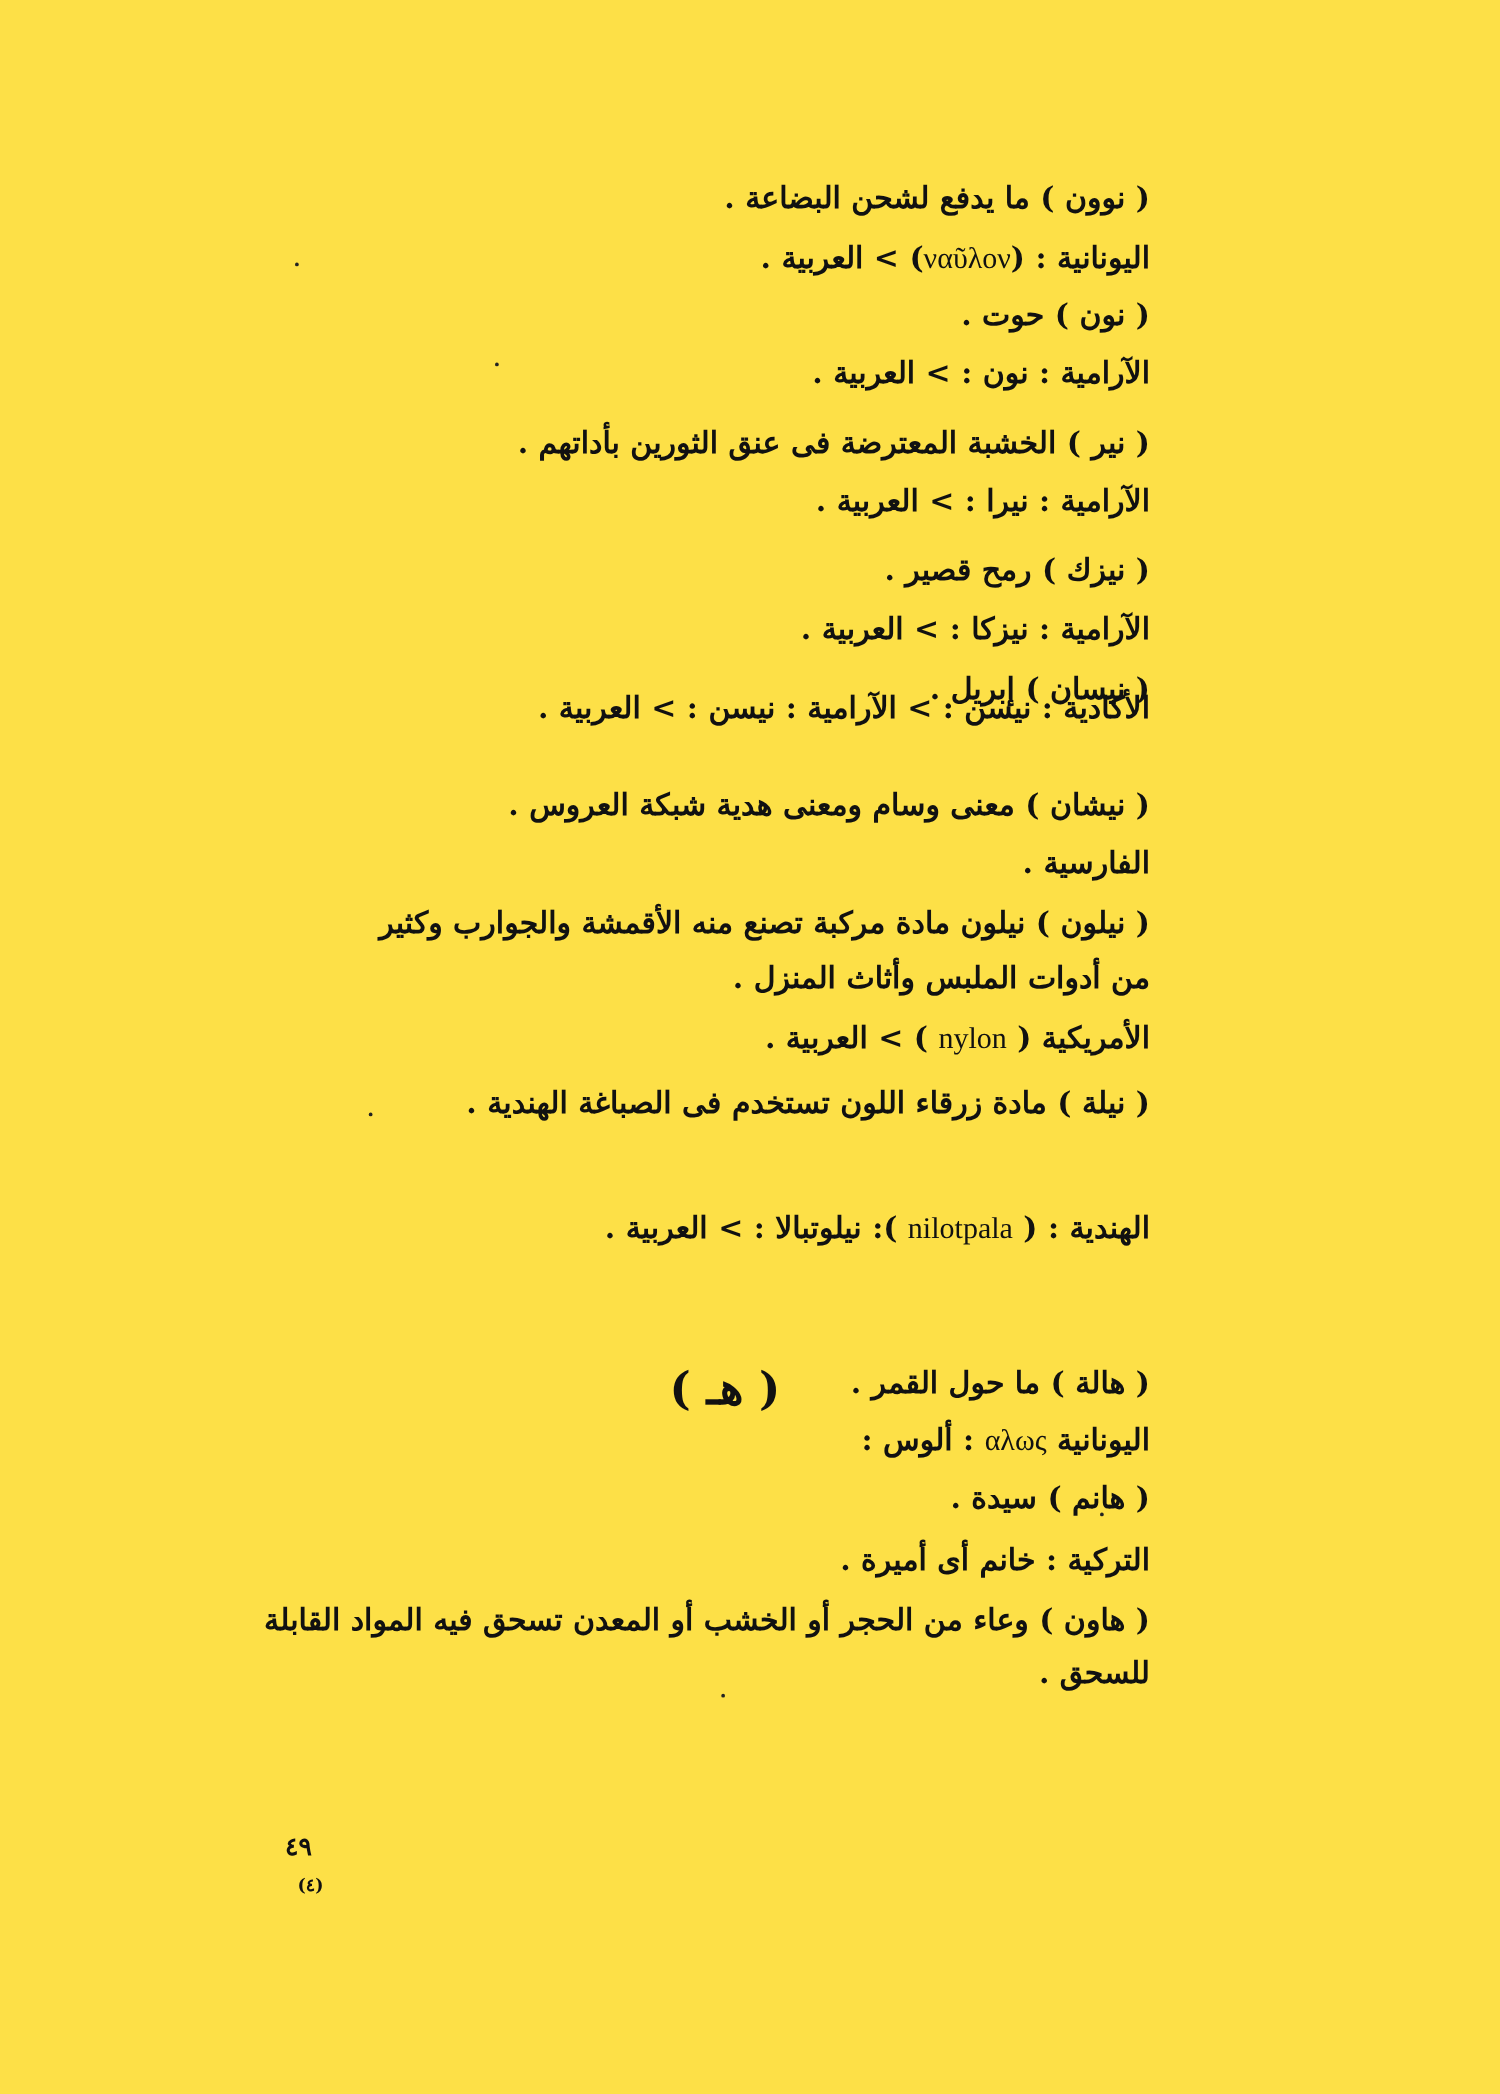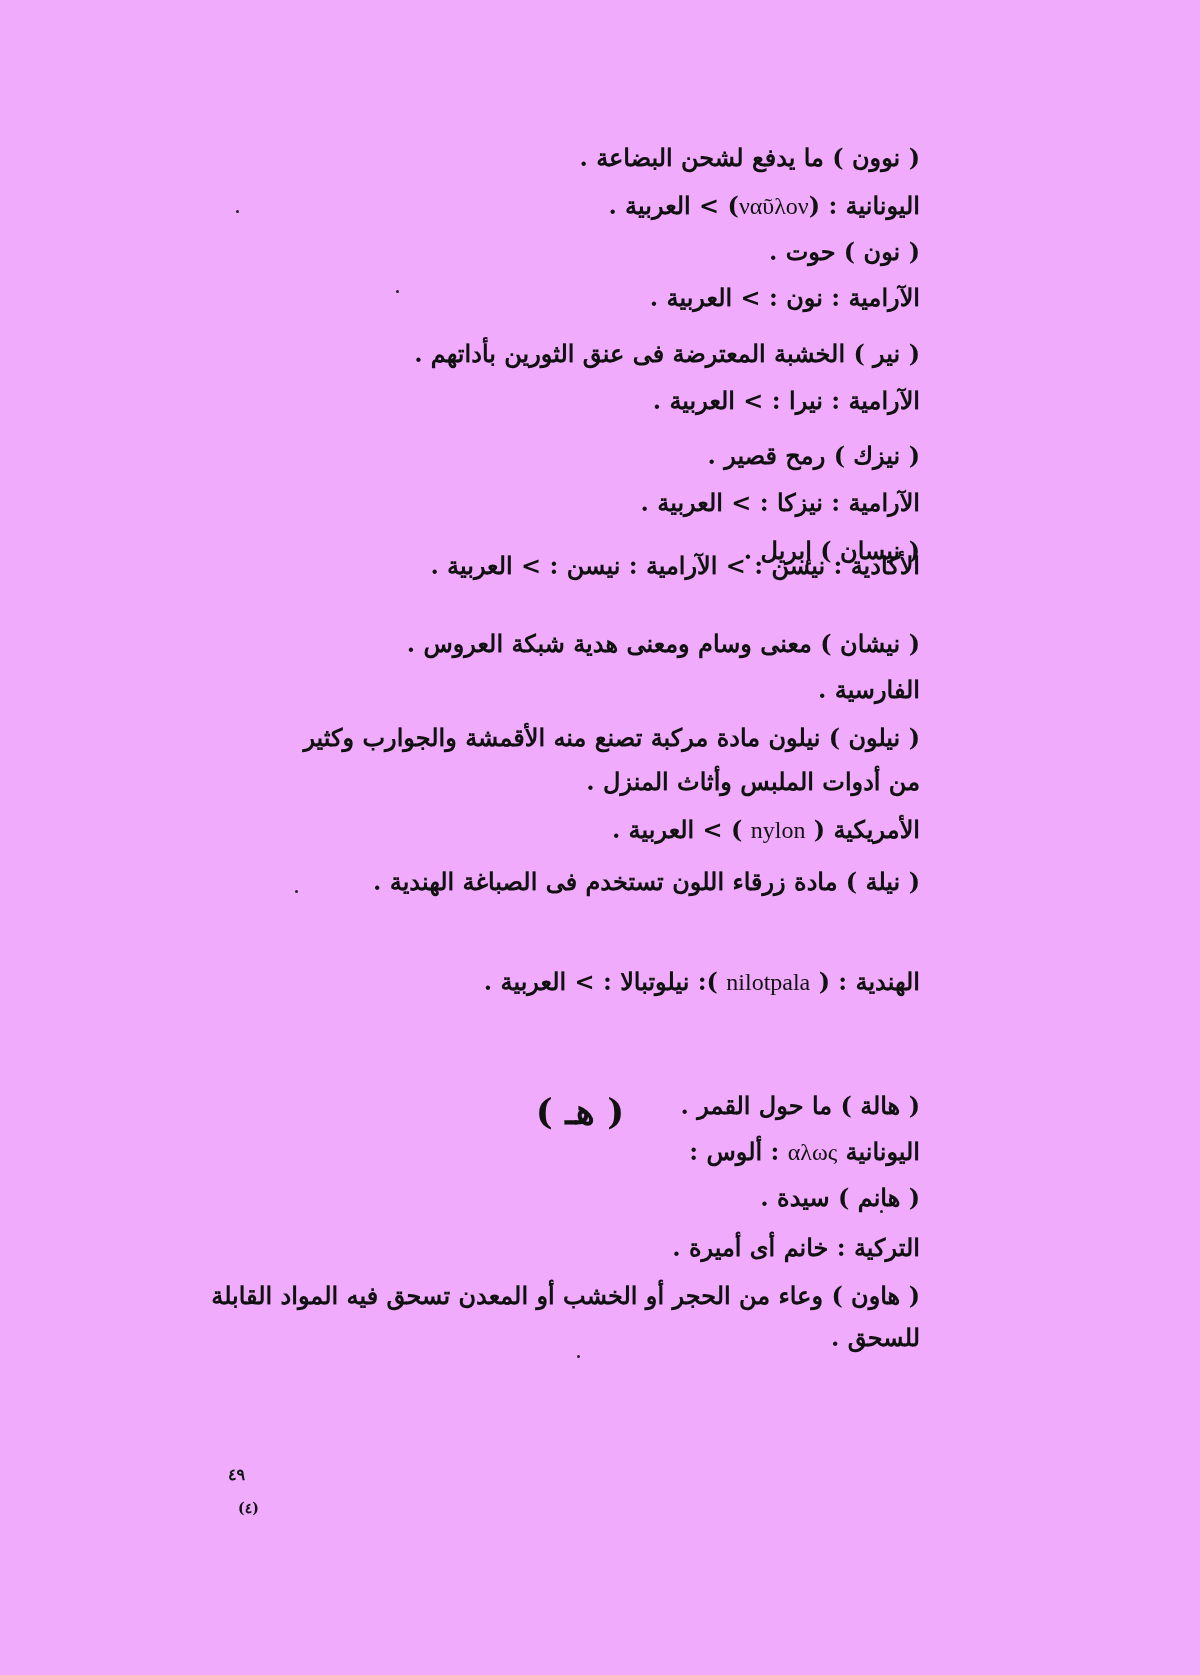--- a/index.html
+++ b/index.html
@@ -12,21 +12,21 @@
       height: 1675px;
       position: relative;
       overflow: hidden;
       font-family: "DejaVu Serif", "Liberation Serif", serif;
       color: #111111;
     }
     .page {
       position: absolute;
       left: 0; top: 0;
       width: 1200px; height: 1675px;
-      background: #f0abfc;
+      background: #fde047;
     }
     .line {
       position: absolute;
       right: 280px;
       direction: rtl;
       unicode-bidi: embed;
       text-align: right;
       font-size: 24px;
       line-height: 32px;
       white-space: nowrap;
@@ -45,21 +45,21 @@
       width: 100px;
       text-align: center;
       font-size: 36px;
       font-weight: bold;
       direction: rtl;
     }
     .page-number {
       position: absolute;
       left: 228px;
       top: 1465px;
-      font-size: 16px;
+      font-size: 20px;
       font-weight: bold;
       direction: rtl;
     }
     .page-sub {
       position: absolute;
       left: 238px;
       top: 1500px;
       font-size: 14px;
       font-weight: bold;
     }

